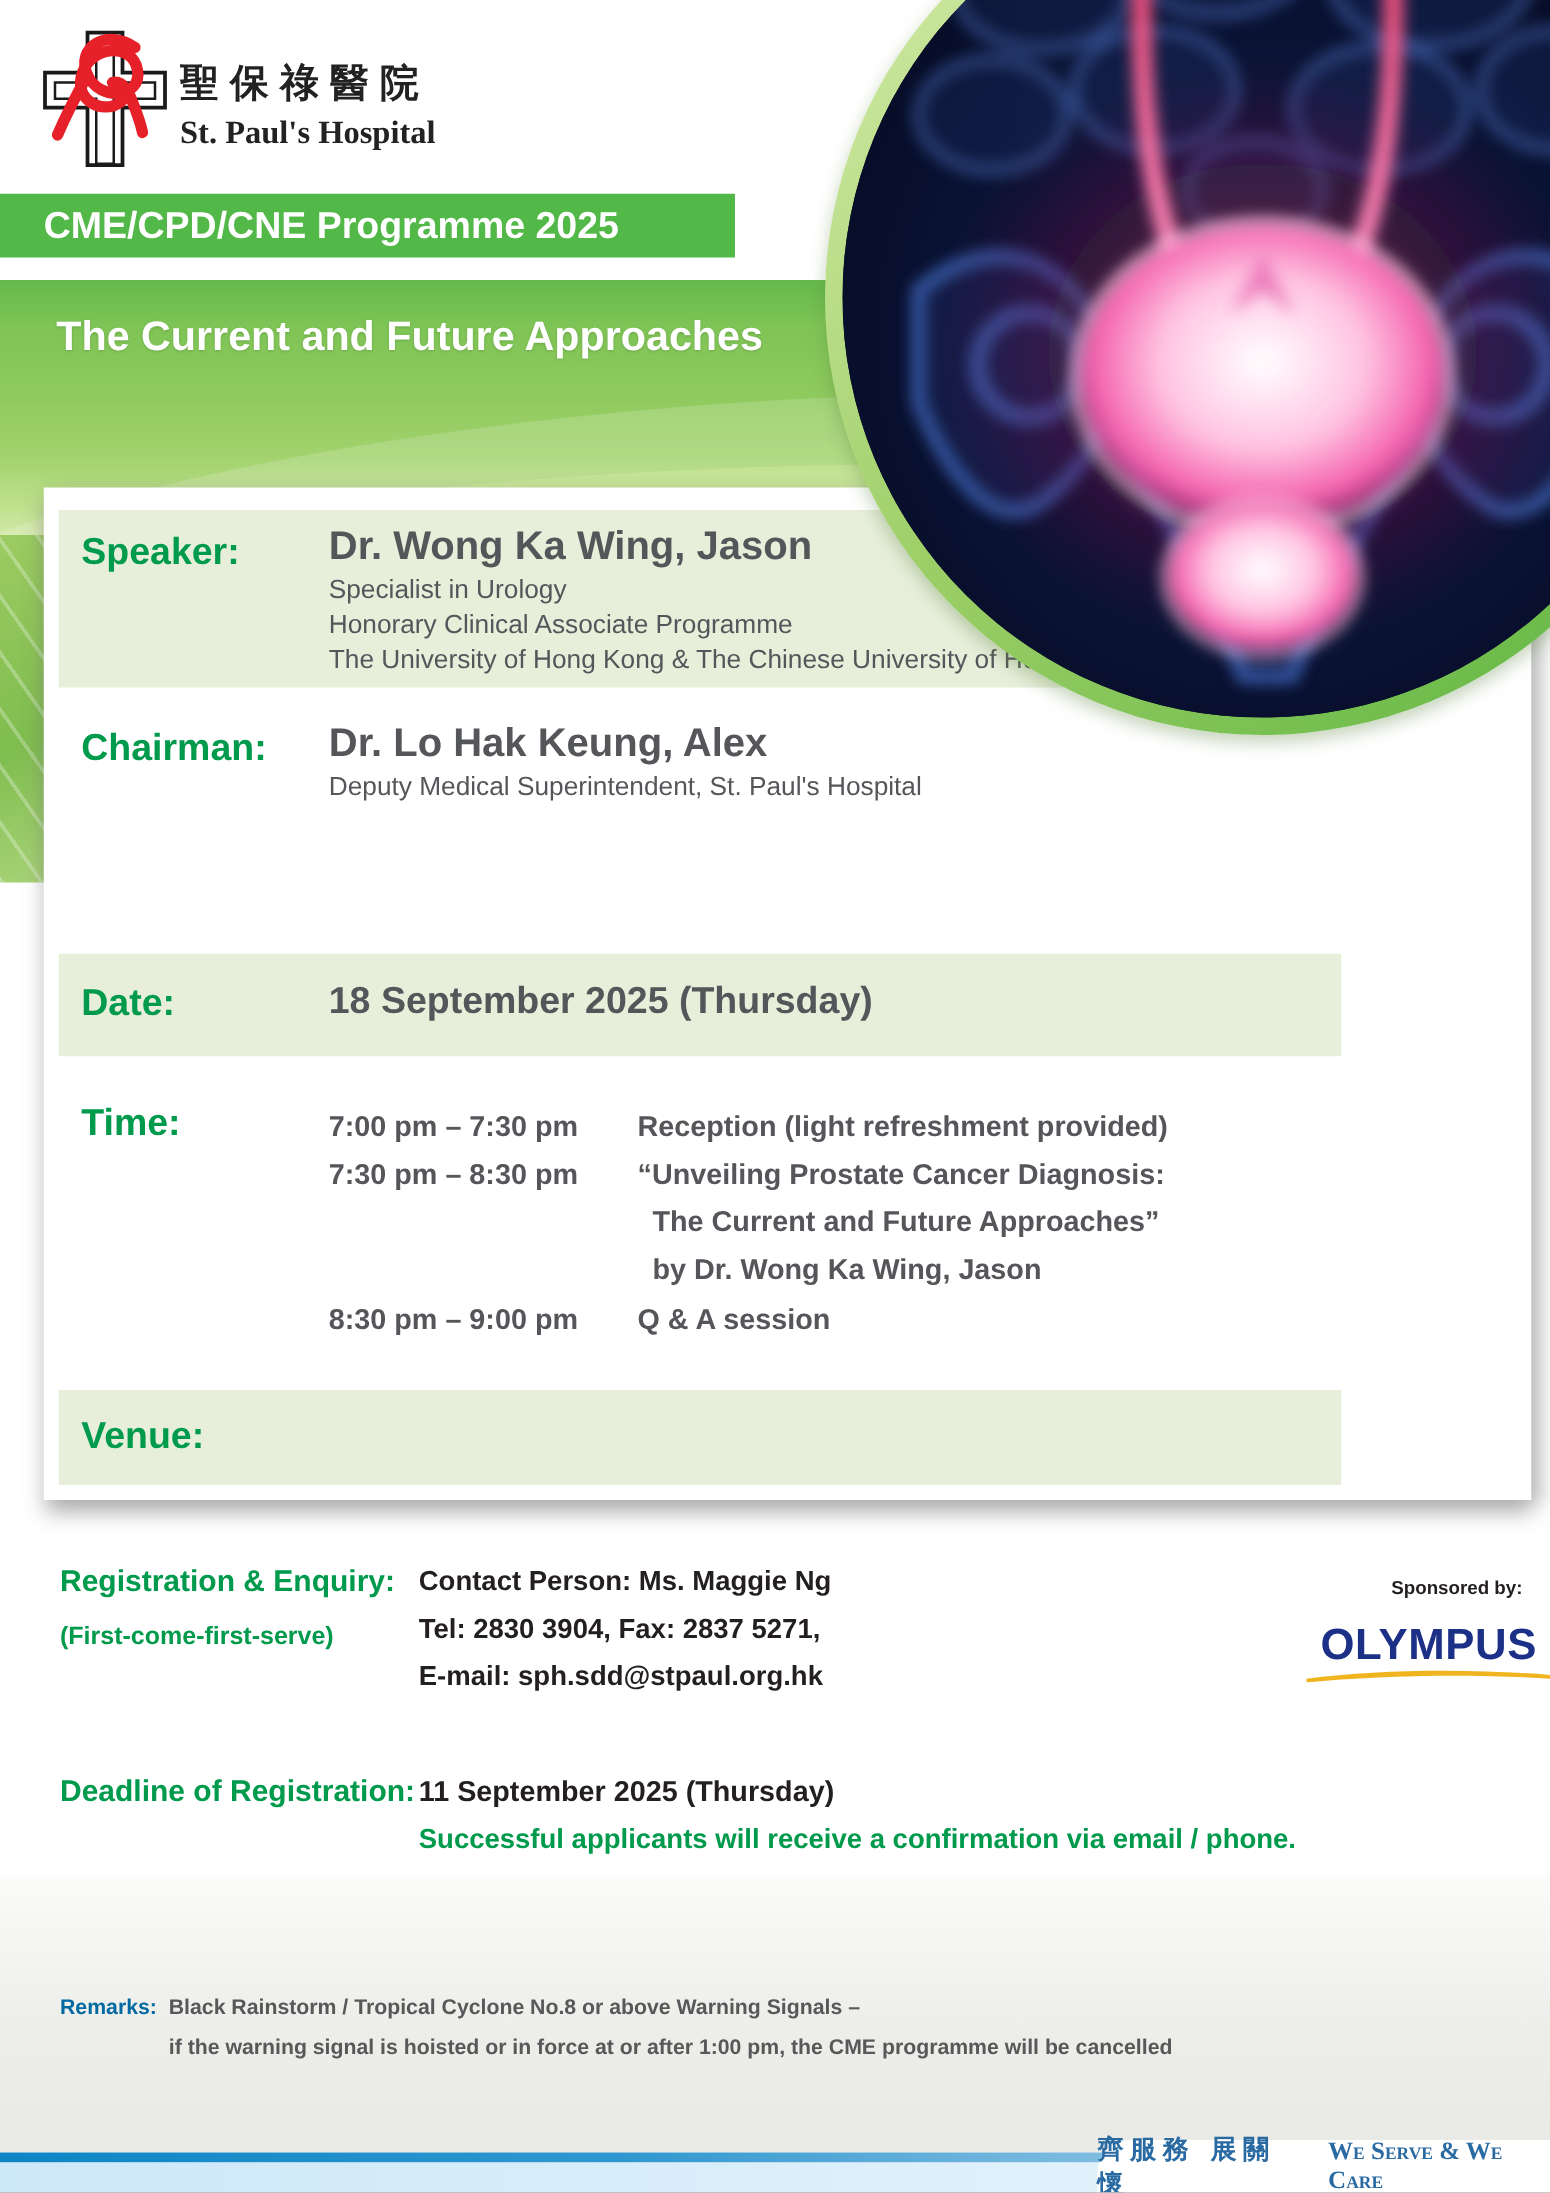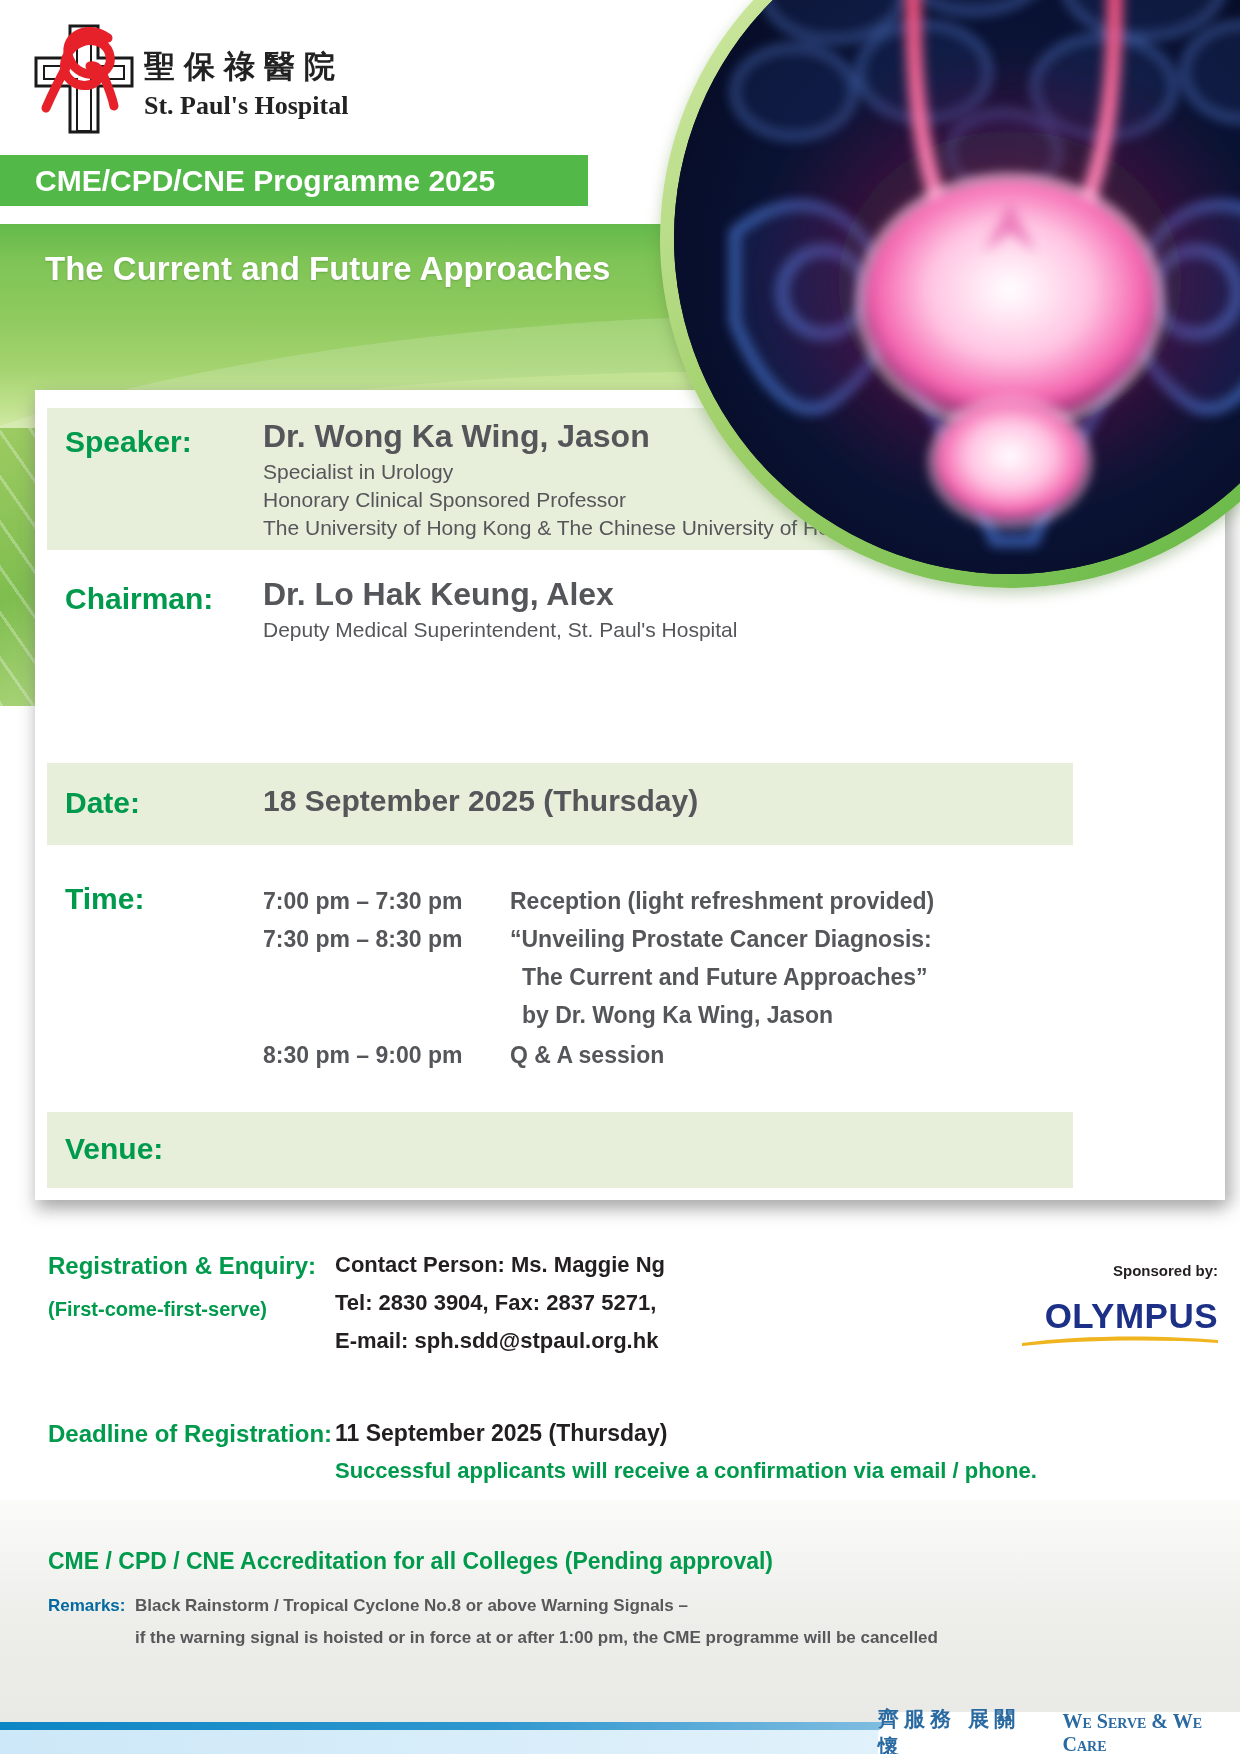--- a/index.html
+++ b/index.html
@@ -43,21 +43,21 @@
   #venue-band{top:722px;height:76px;}
   .green-label{position:absolute;font-size:30px;font-weight:bold;color:#009a4c;}
   .big-value{position:absolute;font-size:32px;font-weight:bold;color:#55565a;}
   .cred-line{position:absolute;font-size:21px;color:#55565a;}
   .time-cell{position:absolute;font-size:23px;font-weight:bold;color:#55565a;}
   
   .low-green{position:absolute;font-weight:bold;color:#009a4c;}
   .low-dark{position:absolute;font-weight:bold;color:#231f20;}
   #gray-band{position:absolute;left:0;top:1500px;width:1240px;height:222px;
     background:linear-gradient(180deg,#fbfbf9 0%,#ededea 55%,#e9e9e6 100%);}
-  #olympus{position:absolute;left:1022px;top:1296px;width:196px;text-align:right;}
+  #olympus{position:absolute;left:1045px;top:1296px;width:196px;text-align:center;}
   #olympus-text{font-size:35px;font-weight:900;letter-spacing:.5px;color:#1d3087;font-family:"Liberation Sans",sans-serif;}
   #olympus-swoosh{display:block;margin-top:-2px;}
   
   #footer-bar{position:absolute;left:0;top:1722px;width:1240px;height:8px;
     background:linear-gradient(90deg,#0d86c5 0%,#2f97cf 40%,#7cbbe0 70%,#c4e2f2 100%);}
   #footer-band{position:absolute;left:0;top:1730px;width:1240px;height:24px;
     background:linear-gradient(90deg,#cde8f8,#e8f5fc);}
   #footer-box{position:absolute;left:878px;top:1712px;width:362px;height:42px;background:#fff;
     border-top-left-radius:26px;z-index:7;display:flex;align-items:center;justify-content:center;gap:26px;}
   #motto-zh{font-family:"DejaVu Serif","Liberation Serif",serif;font-size:21px;font-weight:bold;color:#2a6aa2;letter-spacing:5px;}
@@ -160,21 +160,21 @@
   </div>
 
   <div id="card">
     <div class="band" id="speaker-band"></div>
     <div class="band" id="date-band"></div>
     <div class="band" id="venue-band"></div>
 
     <div class="green-label" style="left:30px;top:35px;">Speaker:</div>
     <div class="big-value" style="left:228px;top:28px;">Dr. Wong Ka Wing, Jason</div>
     <div class="cred-line" style="left:228px;top:70px;">Specialist in Urology</div>
-    <div class="cred-line" style="left:228px;top:98px;">Honorary Clinical Sponsored Professor</div>
+    <div class="cred-line" style="left:228px;top:98px;">Honorary Clinical Associate Programme</div>
     <div class="cred-line" style="left:228px;top:126px;">The University of Hong Kong &amp; The Chinese University of Hong Kong</div>
 
     <div class="green-label" style="left:30px;top:192px;">Chairman:</div>
     <div class="big-value" style="left:228px;top:186px;">Dr. Lo Hak Keung, Alex</div>
     <div class="cred-line" style="left:228px;top:228px;">Deputy Medical Superintendent, St. Paul's Hospital</div>
 
     <div class="green-label" style="left:30px;top:396px;">Date:</div>
     <div class="big-value" style="left:228px;top:394px;font-size:30px;">18 September 2025 (Thursday)</div>
 
     <div class="green-label" style="left:30px;top:492px;">Time:</div>
@@ -202,21 +202,20 @@
     <svg id="olympus-swoosh" width="196" height="12" viewBox="0 0 196 12">
       <path d="M0 9 C60 1 136 1 196 6 L196 9 C136 5 60 6 0 12 Z" fill="#f0b41e"></path>
     </svg>
   </div>
 
   <div class="low-green" style="left:48px;top:1420px;font-size:24px;">Deadline of Registration:</div>
   <div class="low-dark" style="left:335px;top:1420px;font-size:23px;">11 September 2025 (Thursday)</div>
   <div class="low-green" style="left:335px;top:1458px;font-size:22px;">Successful applicants will receive a confirmation via  email / phone.</div>
 
   <div id="gray-band"></div>
-  <div class="low-green" style="left:48px;top:1548px;font-size:23px;z-index:2;">CME / CPD / CNE Accreditation for all Colleges (Pending approval)</div>
   <div class="low-dark" style="left:48px;top:1596px;font-size:17px;color:#0369a1;z-index:2;">Remarks:</div>
   <div class="low-dark" style="left:135px;top:1596px;font-size:17px;color:#58585a;z-index:2;">Black Rainstorm / Tropical Cyclone No.8 or above Warning Signals –</div>
   <div class="low-dark" style="left:135px;top:1628px;font-size:17px;color:#58585a;font-weight:600;z-index:2;">if the warning signal is hoisted or in force at or after 1:00 pm, the CME programme will be cancelled</div>
 
   <div id="footer-bar"></div>
   <div id="footer-band"></div>
   <div id="footer-box">
     <span id="motto-zh">齊服務  展關懷</span>
     <span id="motto-en">We Serve &amp; We Care</span>
   </div>

